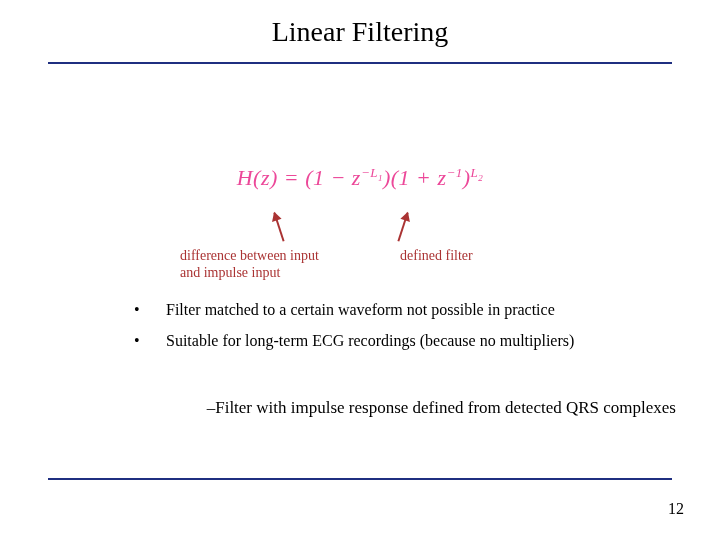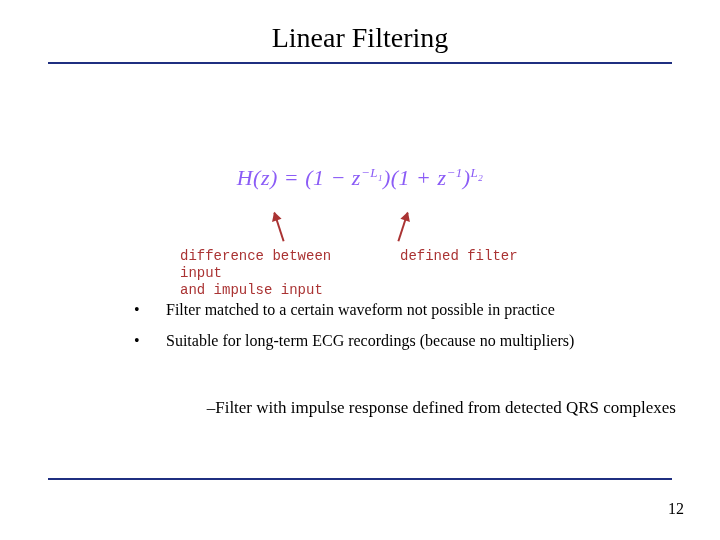--- a/index.html
+++ b/index.html
@@ -14,21 +14,21 @@
     overflow: hidden;
   }
   .slide {
     width: 720px;
     height: 540px;
     position: relative;
     box-sizing: border-box;
   }
   .title {
     position: absolute;
-    top: 22px;
+    top: 16px;
     left: 0;
     width: 720px;
     text-align: center;
     font-size: 28px;
   }
   .hr-line {
     position: absolute;
     left: 48px;
     width: 624px;
     height: 0;
@@ -56,31 +56,30 @@
   .formula-block {
     position: absolute;
     top: 165px;
     left: 0;
     width: 720px;
     text-align: center;
   }
   .formula {
     font-style: italic;
     font-size: 22px;
-    color: #8b5cf6;
+    color: #ec4899;
     letter-spacing: 0.5px;
   }
   .formula .sup { font-size: 13px; vertical-align: super; font-style: italic; }
   .annotations {
     position: absolute;
     top: 200px;
     left: 0;
     width: 720px;
     height: 90px;
-    font-family: Liberation Mono, monospace;
   }
   .anno-left, .anno-right {
     position: absolute;
     font-size: 14px;
     color: #aa3333;
     line-height: 1.2;
   }
   .anno-left { left: 180px; top: 48px; text-align: left; width: 180px; }
   .anno-right { left: 400px; top: 48px; text-align: left; width: 140px; }
   .arrow {

